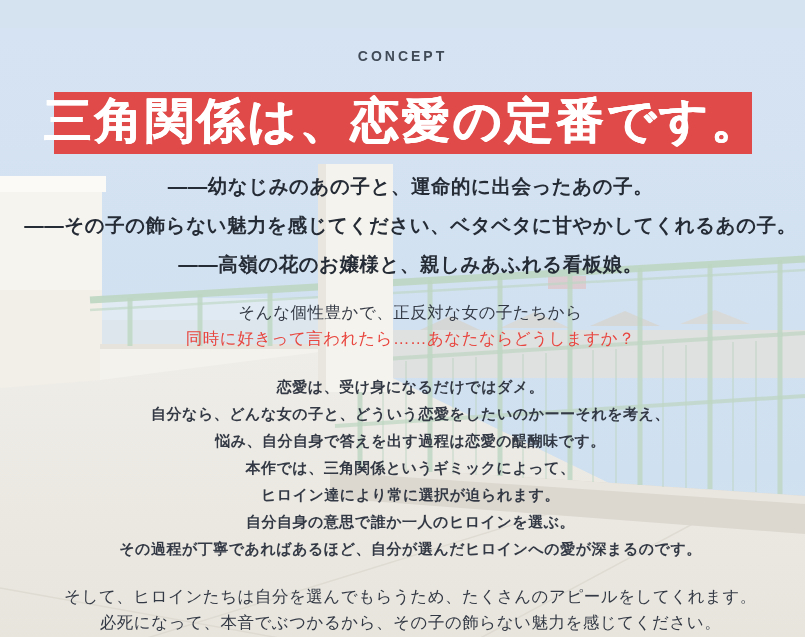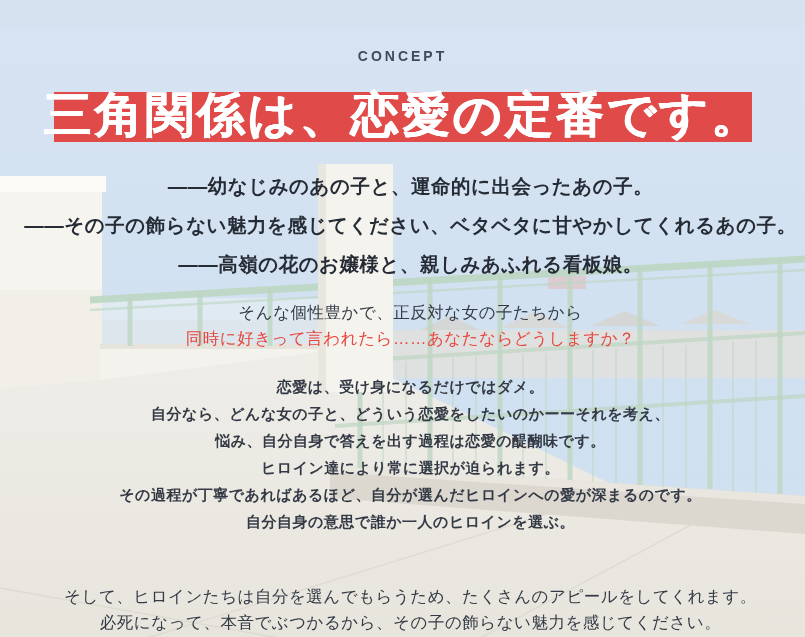--- a/index.html
+++ b/index.html
@@ -26,21 +26,21 @@
 
   .concept-label{
     position:absolute;top:20px;left:0;width:805px;
     text-align:center;
     font-size:14px;font-weight:600;
     letter-spacing:3px;
     color:var(--label-text);
   }
   .banner{
     position:absolute;left:54px;top:64px;
-    width:698px;height:50px;
+    width:698px;height:62px;
     background:var(--banner-red);
     display:flex;align-items:center;justify-content:center;
   }
   .banner span{
     color:var(--headline-white);
     font-size:48px;
     font-weight:900;
     letter-spacing:3px;
     white-space:nowrap;
     text-shadow:0.6px 0 0 var(--headline-white), -0.6px 0 0 var(--headline-white);
@@ -187,23 +187,24 @@
 
   <div class="textblock question">
     <p>そんな個性豊かで、正反対な女の子たちから</p>
     <p class="red">同時に好きって言われたら……あなたならどうしますか？</p>
   </div>
 
   <div class="textblock body1">
     <p>恋愛は、受け身になるだけではダメ。</p>
     <p>自分なら、どんな女の子と、どういう恋愛をしたいのかーーそれを考え、</p>
     <p>悩み、自分自身で答えを出す過程は恋愛の醍醐味です。</p>
+    <p>本作では、三角関係というギミックによって、</p>
     <p>ヒロイン達により常に選択が迫られます。</p>
+    <p>自分自身の意思で誰か一人のヒロインを選ぶ。</p>
     <p>その過程が丁寧であればあるほど、自分が選んだヒロインへの愛が深まるのです。</p>
-    <p>自分自身の意思で誰か一人のヒロインを選ぶ。</p>
   </div>
 
   <div class="textblock body2">
     <p>そして、ヒロインたちは自分を選んでもらうため、たくさんのアピールをしてくれます。</p>
     <p>必死になって、本音でぶつかるから、その子の飾らない魅力を感じてください。</p>
   </div>
 
 </div>
 
 </body></html>

